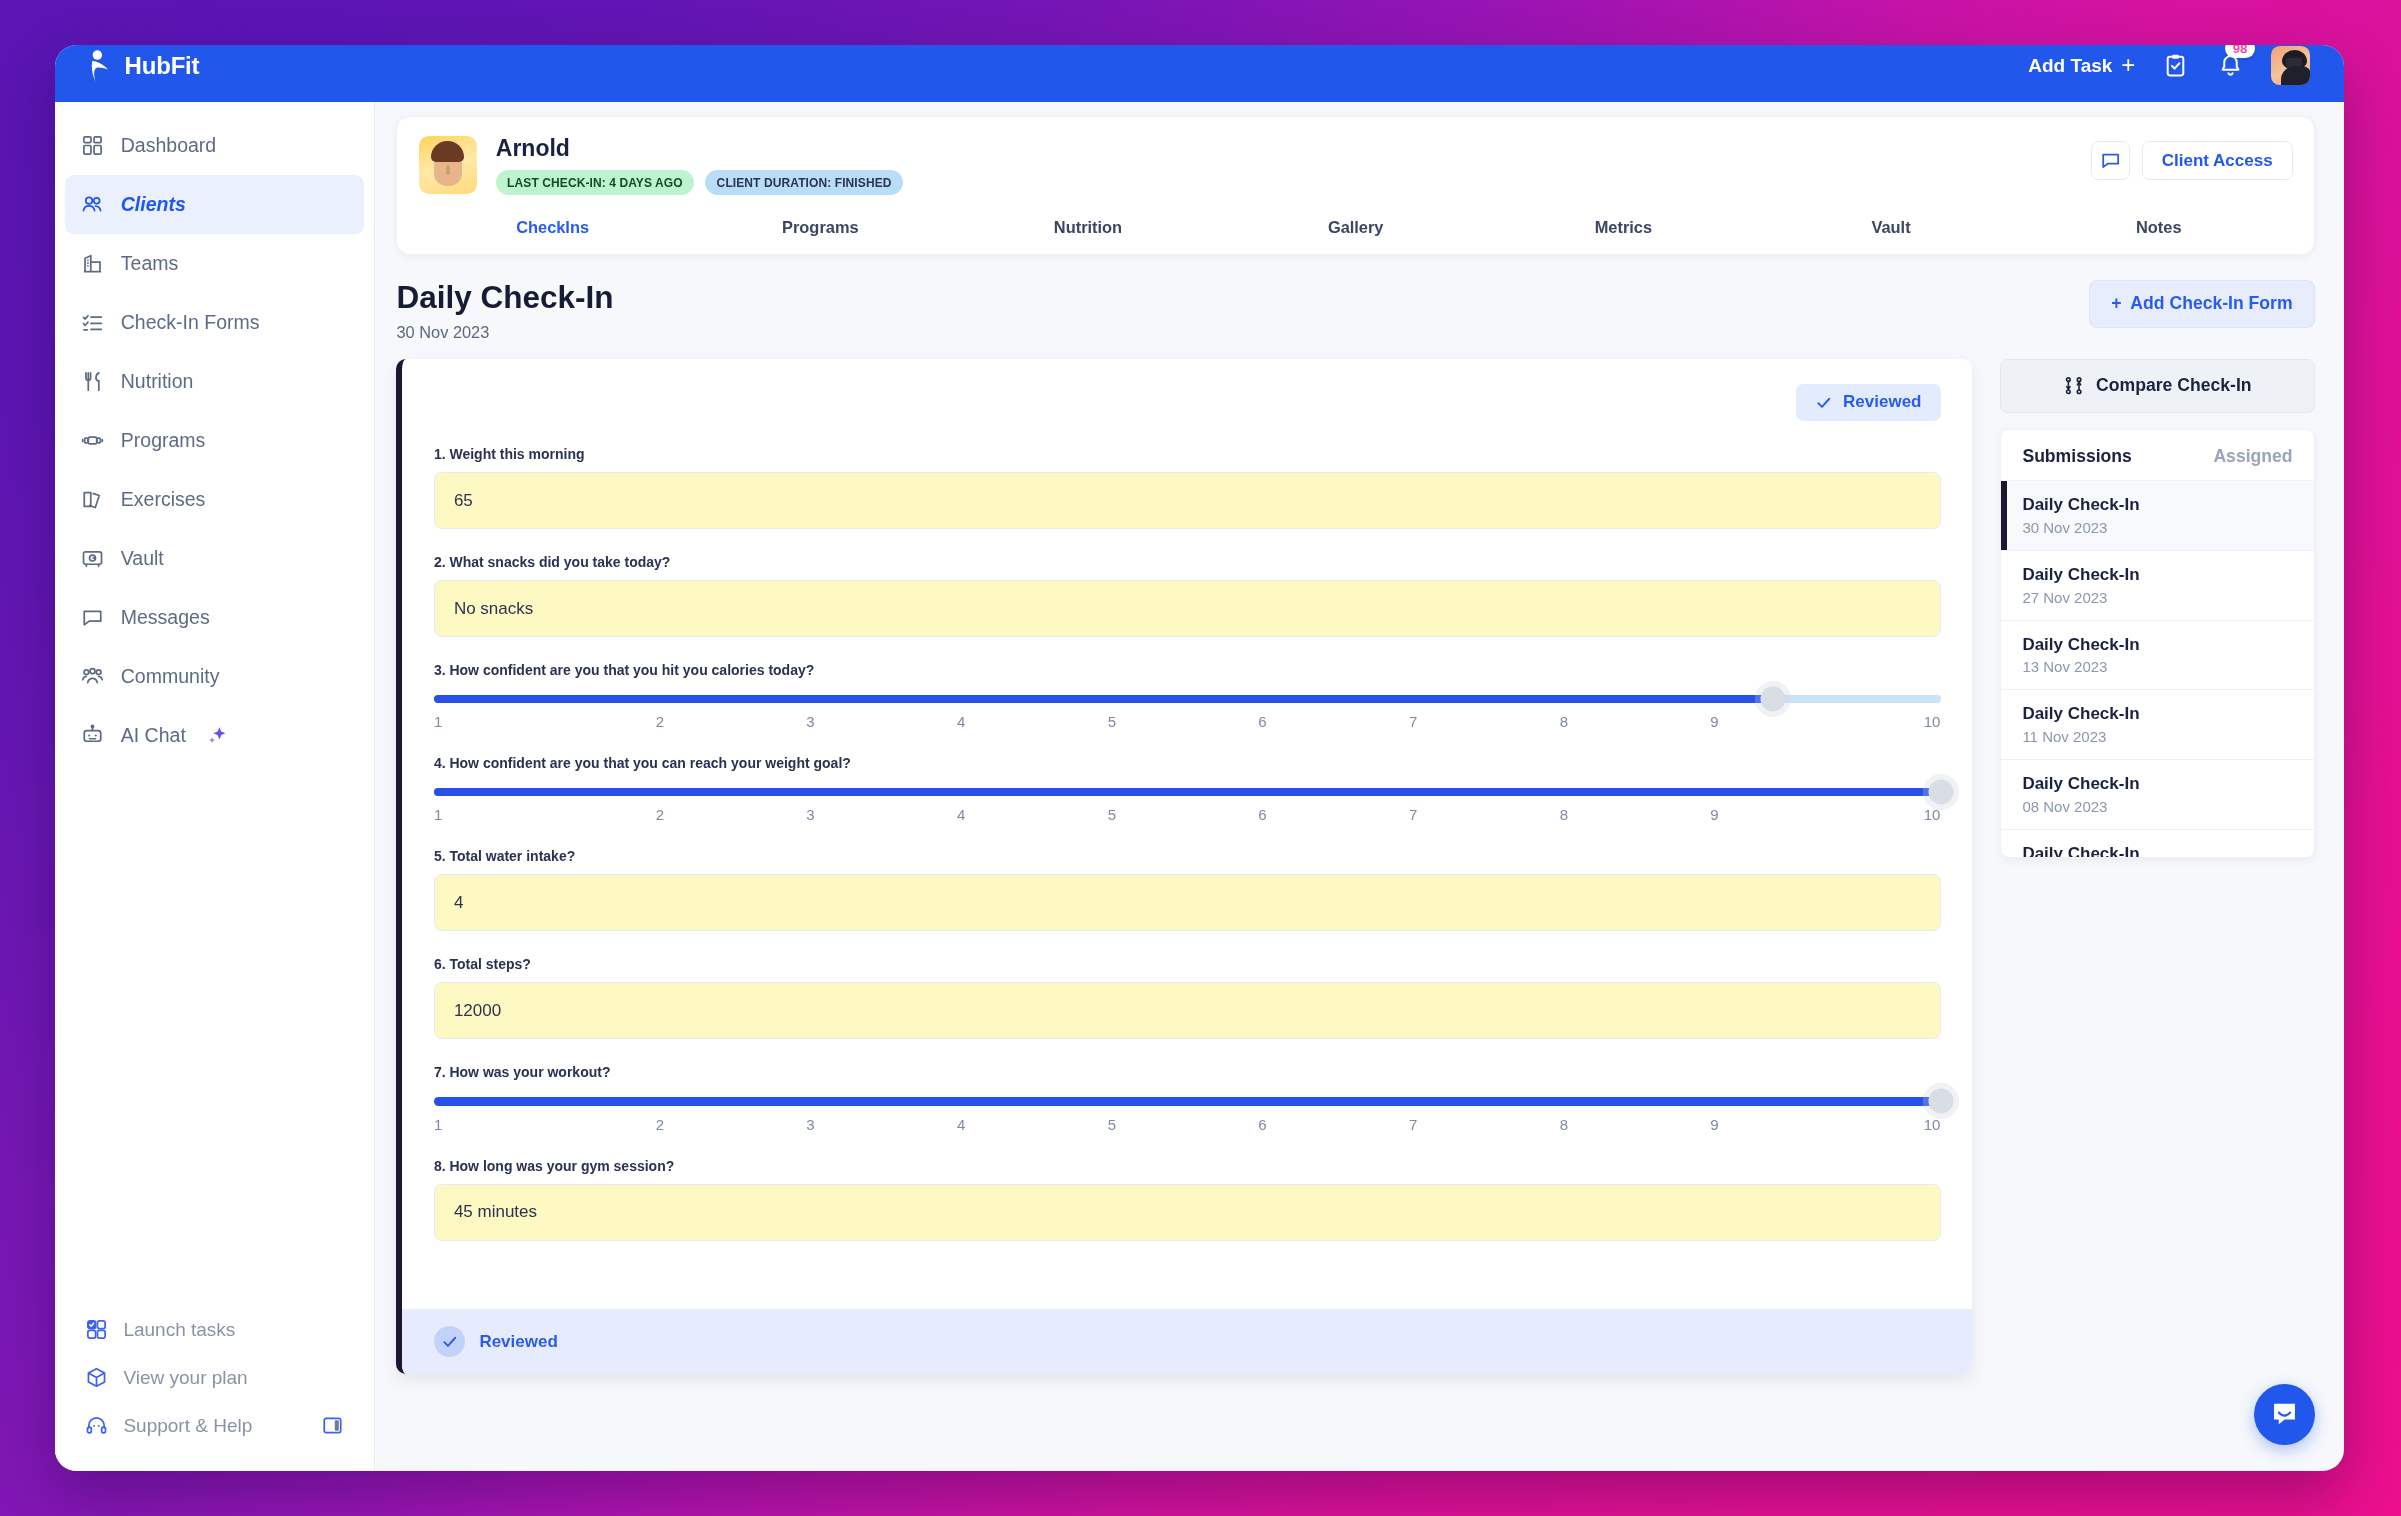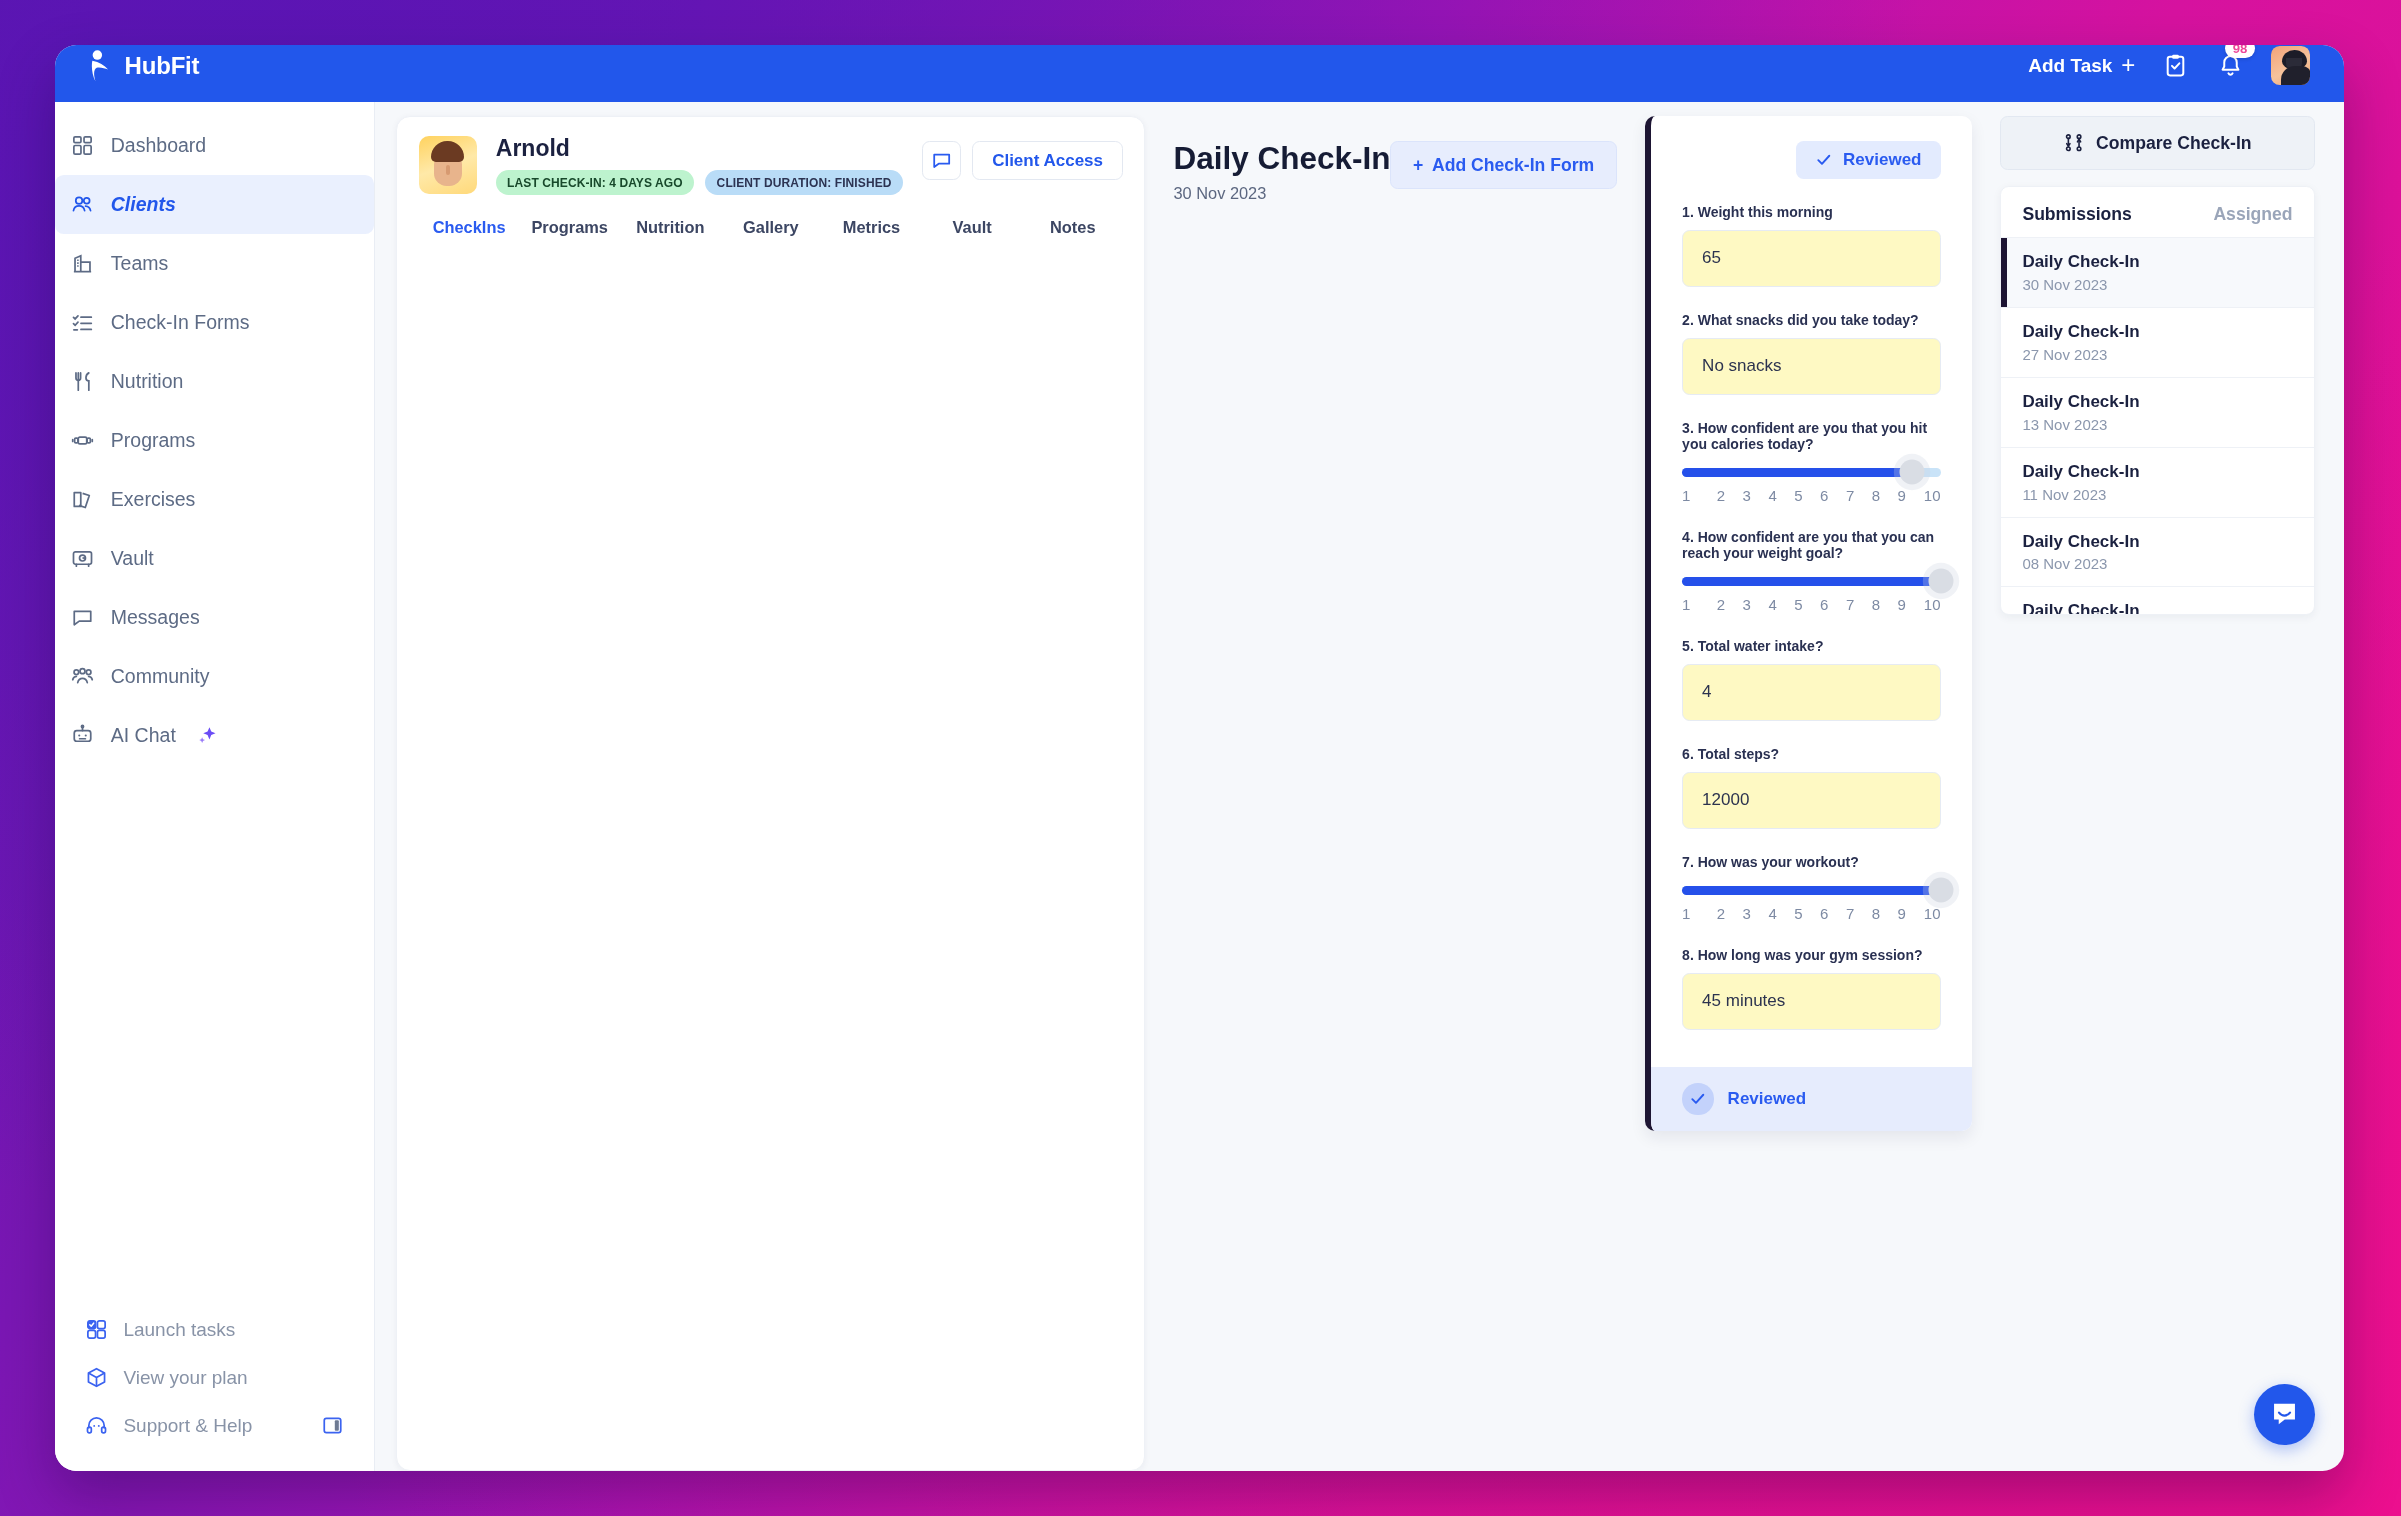--- a/index.html
+++ b/index.html
@@ -57,37 +57,37 @@
   
   #body { flex:1; display:flex; min-height:0; }
 
   
   #sidebar {
     width: 320px; flex: 0 0 320px;
     background:#fff; border-right:0.6px solid #e9edf4;
     display:flex; flex-direction:column; padding-top: 14px;
     position: relative; z-index: 4;
   }
-  .nav { padding: 0 0; }
+  .nav { padding: 0 10px; }
   .nav-item {
     display:flex; align-items:center; gap: 16.4px;
     height: 59px; padding: 0 16.4px; border-radius: 8.8px;
     color:#5d6b85; font-size: 19.5px; font-weight: 500; cursor:pointer;
   }
   .nav-item svg { width: 23px; height: 23px; flex:0 0 23px; }
   .nav-item.active { background:#eaf0fe; color:#2257eb; font-weight:700;font-style:italic; }
   .nav-item.active svg { stroke:#2257eb; }
   .sparkle { width:21.4px; height:21.4px; margin-left:3.8px;}
   .nav-bottom { margin-top:auto; padding: 0 14px 21.4px; }
   .nav-bottom .nav-item { height: 48px; font-size: 19px; color:#8893a7; gap:15px;}
   .nav-bottom .nav-item svg { stroke:#3b63f0; }
   .collapse-btn { margin-left:auto; width:21.4px; height:21.4px; }
 
   
-  #main { flex:1; min-width:0; display:flex; padding: 14px 29px 0 21.4px; overflow:hidden;gap:28px;}
+  #main { flex:1; min-width:0; display:flex; flex-direction:column; padding: 14px 29px 0 21.4px; overflow:hidden;}
 
   
   .client-card {
     background:#fff; border-radius: 14px; box-shadow: 0 1.3px 6.3px rgba(30,41,80,.05);
     border:0.6px solid #eef1f6; padding: 19px 21.4px 0 21.4px; position:relative;
   }
   .client-top { display:flex; align-items:flex-start; gap: 19px; }
   .client-avatar {
     width: 58px; height: 58px; border-radius: 10px; flex:0 0 58px; overflow:hidden;
     background: linear-gradient(160deg,#ffd25e 0%, #ffe9a8 50%, #ffd97a 100%); position:relative;

